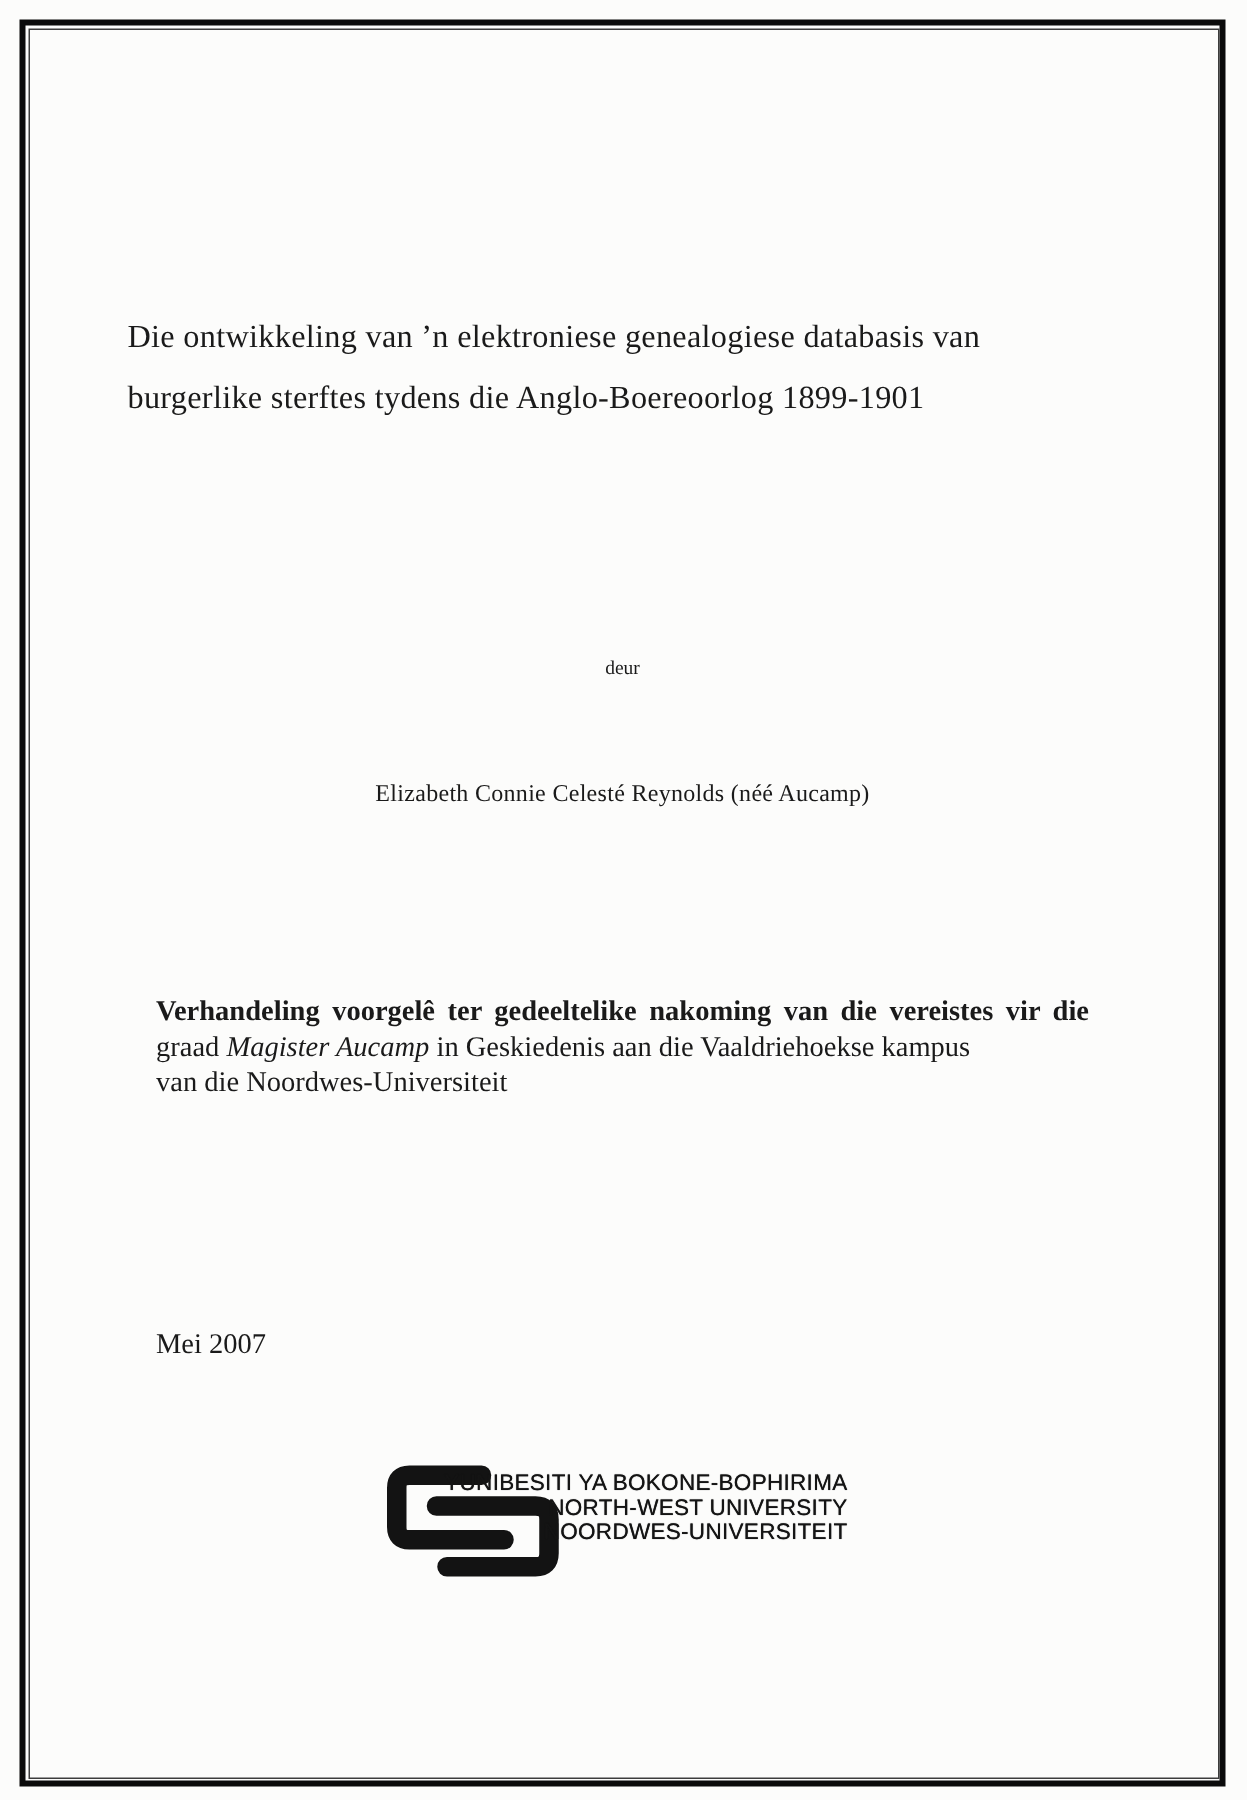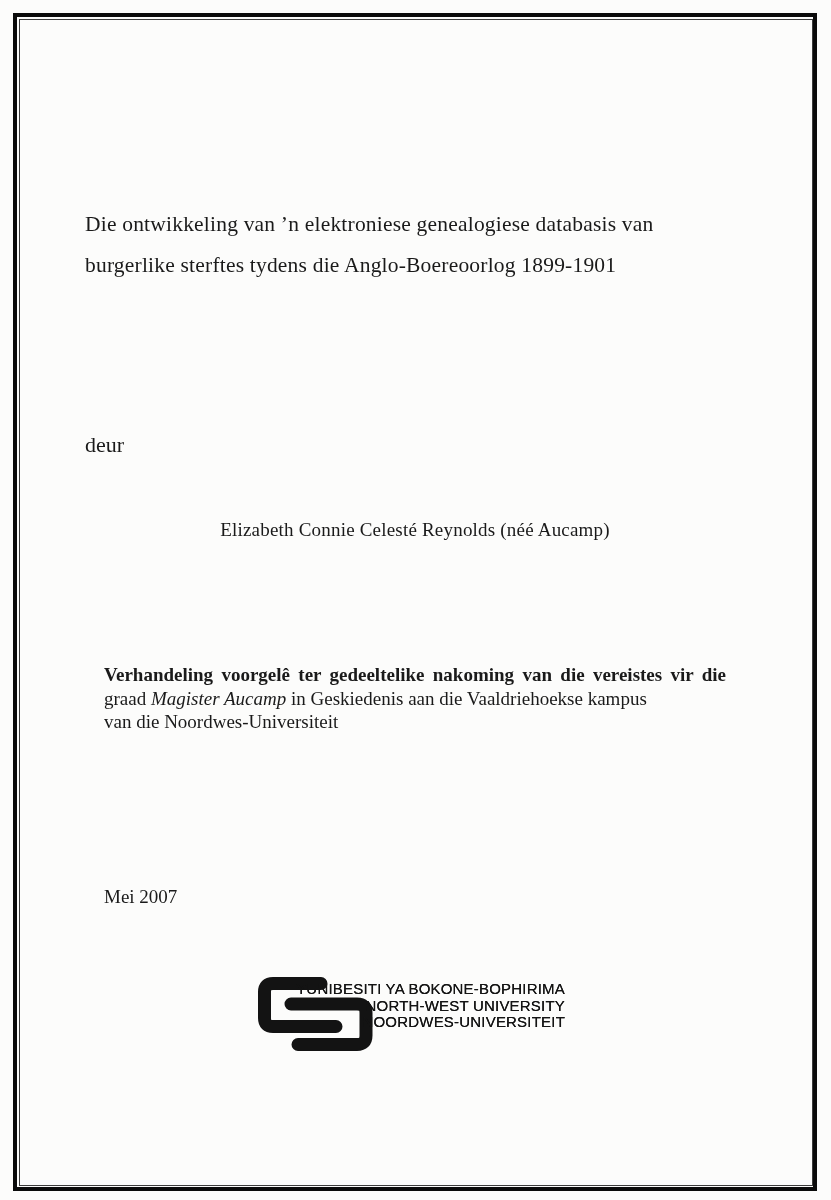--- a/index.html
+++ b/index.html
@@ -37,30 +37,31 @@
     font-size: 21.5px;
     line-height: 41px;
     letter-spacing: 0.2px;
   }
   .title-line { display: block; white-space: nowrap; }
 
   .byline {
     position: absolute;
     left: 85px; top: 431px;
     width: 660px;
-    font-size: 22px;
+    text-align: center;
+    font-size: 13px;
     line-height: 28px;
   }
 
   .author {
     position: absolute;
     left: 85px; top: 515px;
     width: 660px;
     text-align: center;
-    font-size: 19px;
+    font-size: 16px;
     line-height: 30px;
     letter-spacing: 0.2px;
   }
 
   .statement {
     position: absolute;
     left: 104px; top: 663px;
     width: 622px;
     font-size: 19px;
     line-height: 23.5px;

